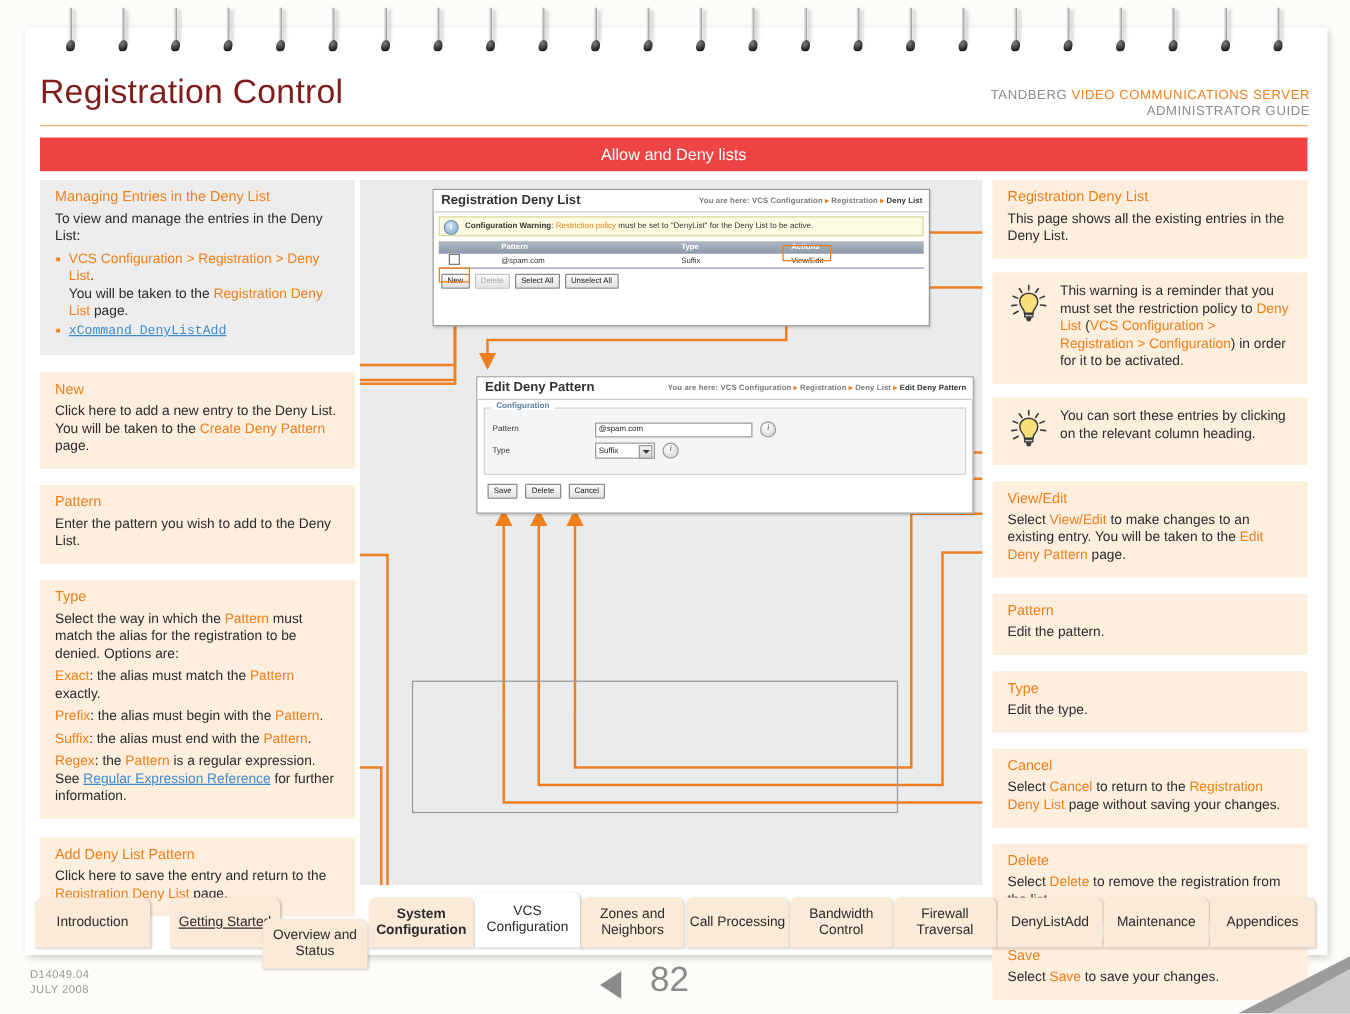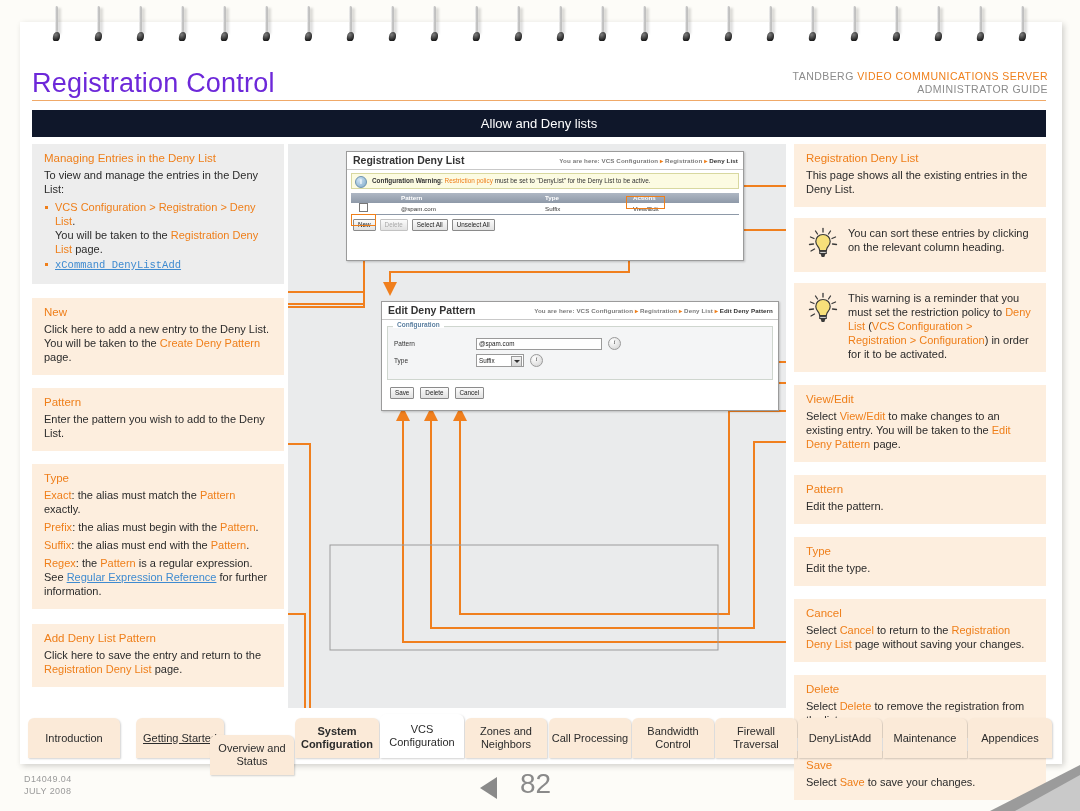--- a/index.html
+++ b/index.html
@@ -39,36 +39,36 @@
     border-radius:50% 50% 40% 40%;
     transform:skewX(-8deg);
   }
   .ring .sh{
     position:absolute;left:5px;top:2px;width:4px;height:26px;
     background:rgba(0,0,0,.13);filter:blur(1.2px);
   }
 
   
   #title{
-    position:absolute;left:32px;top:68px;
-    font-size:27px;color:#6d28d9;letter-spacing:.2px;
+    position:absolute;left:32px;top:58px;
+    font-size:27px;color:#7f1d1d;letter-spacing:.2px;
     font-weight:400;
   }
   #brand{
     position:absolute;right:32px;top:70px;text-align:right;
     font-size:10.5px;letter-spacing:.45px;color:#8b8b8b;line-height:13px;
   }
   #brand .hl{color:#ef7f1a;}
   #hdr-rule{
     position:absolute;left:32px;top:100px;width:1014px;height:1px;
     background:#f0a968;
   }
   #orangebar{
     position:absolute;left:32px;top:110px;width:1014px;height:27px;
-    background:#0f172a;color:#fff;
+    background:#ef4444;color:#fff;
     font-size:13px;text-align:center;line-height:27px;
   }
 
   
   .col{position:absolute;top:144px;width:252px;}
   #colL{left:32px;}
   #colR{left:794px;width:252px;}
 
   .card{
     background:#fdeede;
@@ -389,37 +389,61 @@
       <p><span>Click here to add a new entry to the Deny List. You will be taken to the </span><span class="or">Create Deny Pattern</span><span> page.</span></p>
     </div>
 
     <div class="card" style="margin-top:13px;">
       <h4>Pattern</h4>
       <p>Enter the pattern you wish to add to the Deny List.</p>
     </div>
 
     <div class="card" style="margin-top:13px;">
       <h4>Type</h4>
+      <p><span>Select the way in which the </span><span class="or">Pattern</span><span> must match the alias for the registration to be denied. Options are:</span></p>
       <p><span class="or">Exact</span><span>: the alias must match the </span><span class="or">Pattern</span><span> exactly.</span></p>
       <p><span class="or">Prefix</span><span>: the alias must begin with the </span><span class="or">Pattern</span><span>.</span></p>
       <p><span class="or">Suffix</span><span>: the alias must end with the </span><span class="or">Pattern</span><span>.</span></p>
       <p><span class="or">Regex</span><span>: the </span><span class="or">Pattern</span><span> is a regular expression. See </span><span class="lnk">Regular Expression Reference</span><span> for further information.</span></p>
     </div>
 
     <div class="card" style="margin-top:15px;">
       <h4>Add Deny List Pattern</h4>
       <p><span>Click here to save the entry and return to the </span><span class="or">Registration Deny List</span><span> page.</span></p>
     </div>
   </div>
 
   <div class="col" id="colR">
 
     <div class="card">
       <h4>Registration Deny List</h4>
       <p>This page shows all the existing entries in the Deny List.</p>
+    </div>
+
+    <div class="card tip" style="margin-top:11px;">
+      <div class="tipflex">
+        <span class="bulb">
+          <svg viewBox="0 0 34 34" width="34" height="34" aria-hidden="true">
+            <g stroke="#3a3a3a" stroke-width="1.3" stroke-linecap="round">
+              <line x1="17" y1="1.5" x2="17" y2="5"></line>
+              <line x1="9.5" y1="4" x2="11.5" y2="7"></line>
+              <line x1="24.5" y1="4" x2="22.5" y2="7"></line>
+              <line x1="4.5" y1="10" x2="8" y2="11.5"></line>
+              <line x1="29.5" y1="10" x2="26" y2="11.5"></line>
+              <line x1="3.5" y1="17.5" x2="7.5" y2="17"></line>
+              <line x1="30.5" y1="17.5" x2="26.5" y2="17"></line>
+              <line x1="5" y1="24" x2="8.5" y2="22"></line>
+            </g>
+            <path d="M17 7.5c-4.3 0-7.2 3.1-7.2 6.9 0 3.1 2.1 4.9 3.1 6.6.5.9.7 1.8.7 2.6h6.8c0-.8.2-1.7.7-2.6 1-1.7 3.1-3.5 3.1-6.6 0-3.8-2.9-6.9-7.2-6.9z" fill="#f7e07a" stroke="#3a3a3a" stroke-width="1.2"></path>
+            <rect x="13.7" y="24.4" width="6.6" height="2.1" fill="#cfcfcf" stroke="#3a3a3a" stroke-width="1"></rect>
+            <path d="M14.5 26.8h5l-1.2 3.2h-2.6z" fill="#3a3a3a"></path>
+          </svg>
+        </span>
+        <span class="tiptext"><span>This warning is a reminder that you must set the restriction policy to </span><span class="or">Deny List</span><span> (</span><span class="or">VCS Configuration &gt; Registration &gt; Configuration</span><span>) in order for it to be activated.</span></span>
+      </div>
     </div>
 
     <div class="card tip" style="margin-top:11px;">
       <div class="tipflex">
         <span class="bulb">
           <svg viewBox="0 0 34 34" width="34" height="34" aria-hidden="true">
             <g stroke="#3a3a3a" stroke-width="1.3" stroke-linecap="round">
               <line x1="17" y1="1.5" x2="17" y2="5"></line>
               <line x1="9.5" y1="4" x2="11.5" y2="7"></line>
               <line x1="24.5" y1="4" x2="22.5" y2="7"></line>
@@ -431,43 +455,20 @@
             </g>
             <path d="M17 7.5c-4.3 0-7.2 3.1-7.2 6.9 0 3.1 2.1 4.9 3.1 6.6.5.9.7 1.8.7 2.6h6.8c0-.8.2-1.7.7-2.6 1-1.7 3.1-3.5 3.1-6.6 0-3.8-2.9-6.9-7.2-6.9z" fill="#f7e07a" stroke="#3a3a3a" stroke-width="1.2"></path>
             <rect x="13.7" y="24.4" width="6.6" height="2.1" fill="#cfcfcf" stroke="#3a3a3a" stroke-width="1"></rect>
             <path d="M14.5 26.8h5l-1.2 3.2h-2.6z" fill="#3a3a3a"></path>
           </svg>
         </span>
         <span class="tiptext">You can sort these entries by clicking on the relevant column heading.</span>
       </div>
     </div>
 
-    <div class="card tip" style="margin-top:11px;">
-      <div class="tipflex">
-        <span class="bulb">
-          <svg viewBox="0 0 34 34" width="34" height="34" aria-hidden="true">
-            <g stroke="#3a3a3a" stroke-width="1.3" stroke-linecap="round">
-              <line x1="17" y1="1.5" x2="17" y2="5"></line>
-              <line x1="9.5" y1="4" x2="11.5" y2="7"></line>
-              <line x1="24.5" y1="4" x2="22.5" y2="7"></line>
-              <line x1="4.5" y1="10" x2="8" y2="11.5"></line>
-              <line x1="29.5" y1="10" x2="26" y2="11.5"></line>
-              <line x1="3.5" y1="17.5" x2="7.5" y2="17"></line>
-              <line x1="30.5" y1="17.5" x2="26.5" y2="17"></line>
-              <line x1="5" y1="24" x2="8.5" y2="22"></line>
-            </g>
-            <path d="M17 7.5c-4.3 0-7.2 3.1-7.2 6.9 0 3.1 2.1 4.9 3.1 6.6.5.9.7 1.8.7 2.6h6.8c0-.8.2-1.7.7-2.6 1-1.7 3.1-3.5 3.1-6.6 0-3.8-2.9-6.9-7.2-6.9z" fill="#f7e07a" stroke="#3a3a3a" stroke-width="1.2"></path>
-            <rect x="13.7" y="24.4" width="6.6" height="2.1" fill="#cfcfcf" stroke="#3a3a3a" stroke-width="1"></rect>
-            <path d="M14.5 26.8h5l-1.2 3.2h-2.6z" fill="#3a3a3a"></path>
-          </svg>
-        </span>
-        <span class="tiptext"><span>This warning is a reminder that you must set the restriction policy to </span><span class="or">Deny List</span><span> (</span><span class="or">VCS Configuration &gt; Registration &gt; Configuration</span><span>) in order for it to be activated.</span></span>
-      </div>
-    </div>
-
     <div class="card" style="margin-top:13px;">
       <h4>View/Edit</h4>
       <p><span>Select </span><span class="or">View/Edit</span><span> to make changes to an existing entry. You will be taken to the </span><span class="or">Edit Deny Pattern</span><span> page.</span></p>
     </div>
 
     <div class="card" style="margin-top:13px;">
       <h4>Pattern</h4>
       <p>Edit the pattern.</p>
     </div>
 

